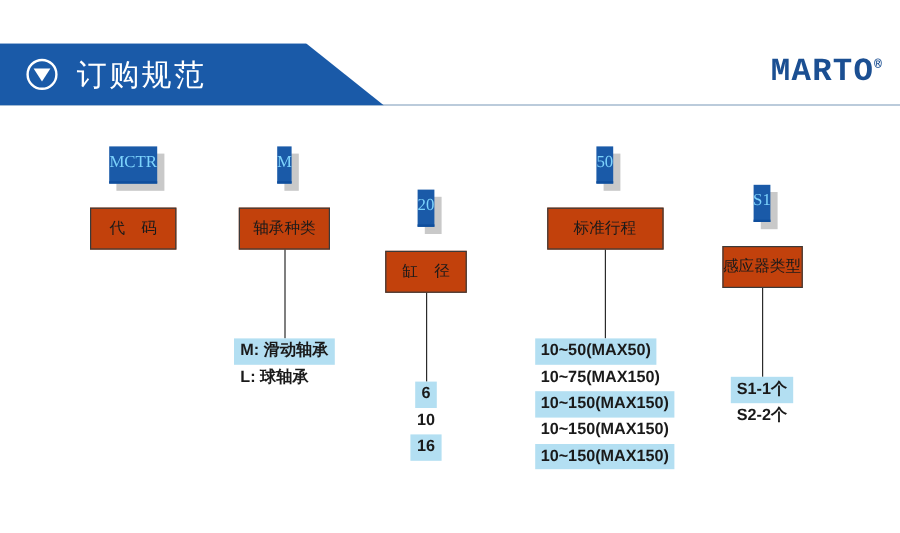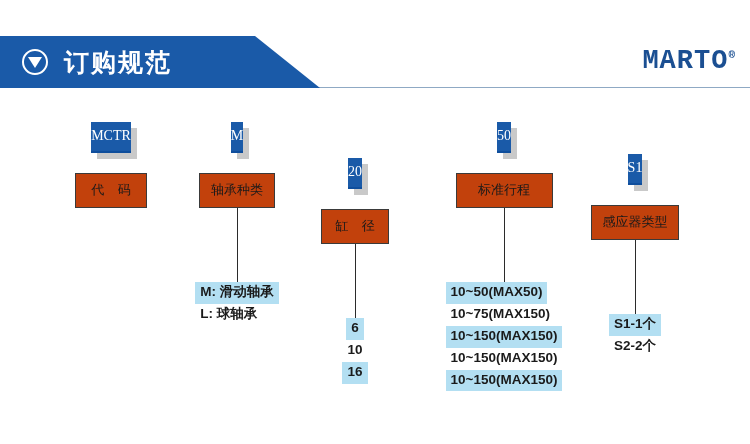--- a/index.html
+++ b/index.html
@@ -42,21 +42,21 @@
     border-right: 7px solid transparent;
     border-top: 11px solid #ffffff;
     margin-top: 1px;
   }
   .banner-title {
     color: #ffffff;
     font-size: 25px;
     letter-spacing: 2px;
     margin-left: 16px;
     white-space: nowrap;
-    font-weight: 700;
+    font-weight: 400;
   }
   .banner-rule {
     position: absolute;
     left: 0; top: 87px;
     width: 750px; height: 1px;
     background: #8fa9c4;
     z-index: 1;
   }
 
   
@@ -94,21 +94,21 @@
   .chip-wrap { position: relative; }
   .chip-shadow {
     position: absolute;
     left: 6px; top: 6px;
     width: 100%; height: 100%;
     background: #c9c9c9;
   }
   .chip {
     position: relative;
     background: #1a5aa8;
-    color: #ffffff;
+    color: #7dd3fc;
     font-family: "Liberation Serif", "DejaVu Serif", serif;
     font-size: 14px;
     text-align: right;
     padding: 6px 0 7px;
     border-bottom: 2px solid #0f4e9c;
   }
 
   
   .label-box {
     margin-top: 20px;
@@ -149,21 +149,21 @@
   #col-code      { left: 75px;  width: 72px; }
   #col-bearing   { left: 201px; width: 72px; }
   #col-bore      { left: 321px; width: 68px; margin-top: 36px; }
   #col-stroke    { left: 468px; width: 72px; }
   #col-sensor    { left: 601px; width: 68px; margin-top: 32px; }
 
   #col-code .label-box    { width: 72px; }
   #col-bearing .label-box { width: 76px; margin-left: 0; }
   #col-bore .label-box    { width: 68px; }
   #col-stroke .label-box  { width: 97px; }
-  #col-sensor .label-box  { width: 88px; font-family: Liberation Mono, monospace; }
+  #col-sensor .label-box  { width: 67px; font-family: Liberation Mono, monospace; }
 
   #col-bearing .connector { height: 74px; }
   #col-bore .connector    { height: 74px; }
   #col-stroke .connector  { height: 74px; }
   #col-sensor .connector  { height: 74px; }
 
   #col-bearing .values { position: relative; left: 0; }
   #col-bore .values    { align-items: center; }
   #col-stroke .values  { position: relative; left: 0; }
   #col-sensor .values  { position: relative; left: 0; }

